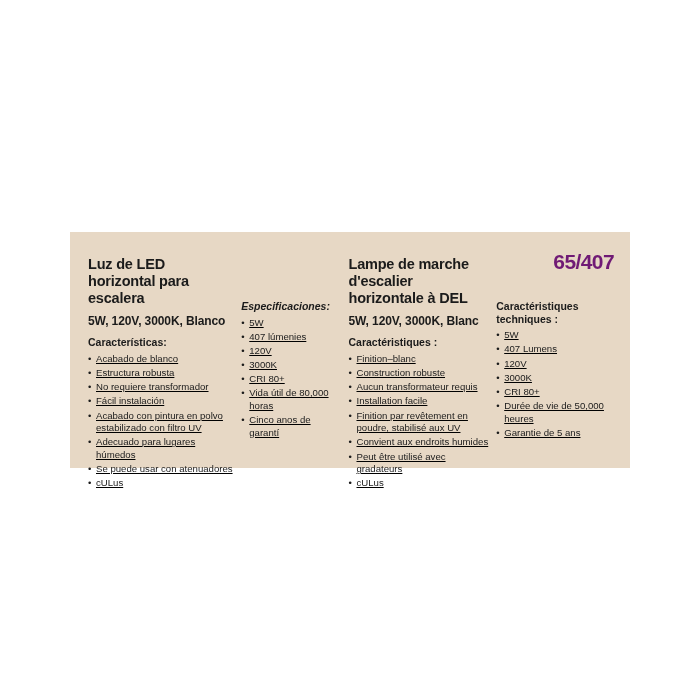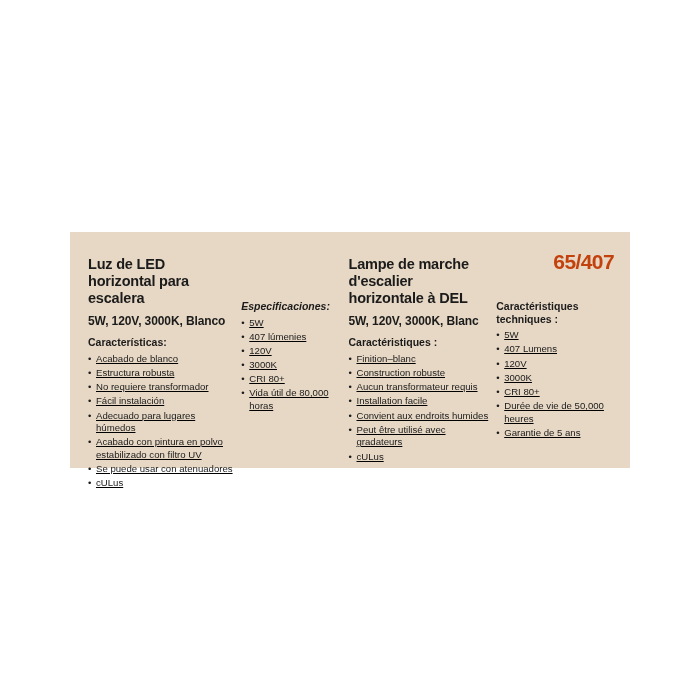--- a/index.html
+++ b/index.html
@@ -98,21 +98,21 @@
     top: 0;
     font-size: 9.6px;
     color: #1b1b1b;
   }
   .sku {
     position: absolute;
     right: 0px;
     top: -6px;
     font-size: 21px;
     font-weight: bold;
-    color: #c2410c;
+    color: #701a75;
     letter-spacing: -0.6px;
     white-space: nowrap;
   }
   .col-tech .tech-body {
     margin-top: 44px;
   }
   .spacer-block {
     height: 0;
   }
 </style>
@@ -124,49 +124,51 @@
 
     <div class="col col-es">
       <div class="title">Luz de LED horizontal para escalera</div>
       <div class="subtitle">5W, 120V, 3000K, Blanco</div>
       <div class="heading">Características:</div>
       <ul class="bullets">
         <li>Acabado de blanco</li>
         <li>Estructura robusta</li>
         <li>No requiere transformador</li>
         <li>Fácil instalación</li>
+        <li>Acabado con pintura en polvo estabilizado con filtro UV</li>
         <li>Adecuado para lugares húmedos</li>
-        <li>Acabado con pintura en polvo estabilizado con filtro UV</li>
         <li>Se puede usar con atenuadores</li>
         <li>cULus</li>
       </ul>
     </div>
 
     <div class="col col-spec">
       <div style="height:44px" class="spacer-block"></div>
       <div class="heading heading-spec">Especificaciones:</div>
       <ul class="bullets">
         <li>5W</li>
         <li>407 lúmenies</li>
         <li>120V</li>
         <li>3000K</li>
         <li>CRI 80+</li>
         <li>Vida útil de 80,000 horas</li>
+        <li>Cinco anos de garantí</li>
       </ul>
     </div>
 
     <div class="col col-fr">
       <div class="title">Lampe de marche d'escalier horizontale à DEL</div>
       <div class="subtitle">5W, 120V, 3000K, Blanc</div>
       <div class="heading">Caractéristiques :</div>
       <ul class="bullets">
         <li>Finition–blanc</li>
         <li>Construction robuste</li>
         <li>Aucun transformateur requis</li>
         <li>Installation facile</li>
+        <li>Finition par revêtement en poudre, stabilisé aux UV</li>
         <li>Convient aux endroits humides</li>
         <li>Peut être utilisé avec gradateurs</li>
         <li>cULus</li>
       </ul>
     </div>
 
     <div class="col col-tech">
       <div class="sku">65/407</div>
       <div class="tech-body">
         <div class="heading">Caractéristiques techniques :</div>

